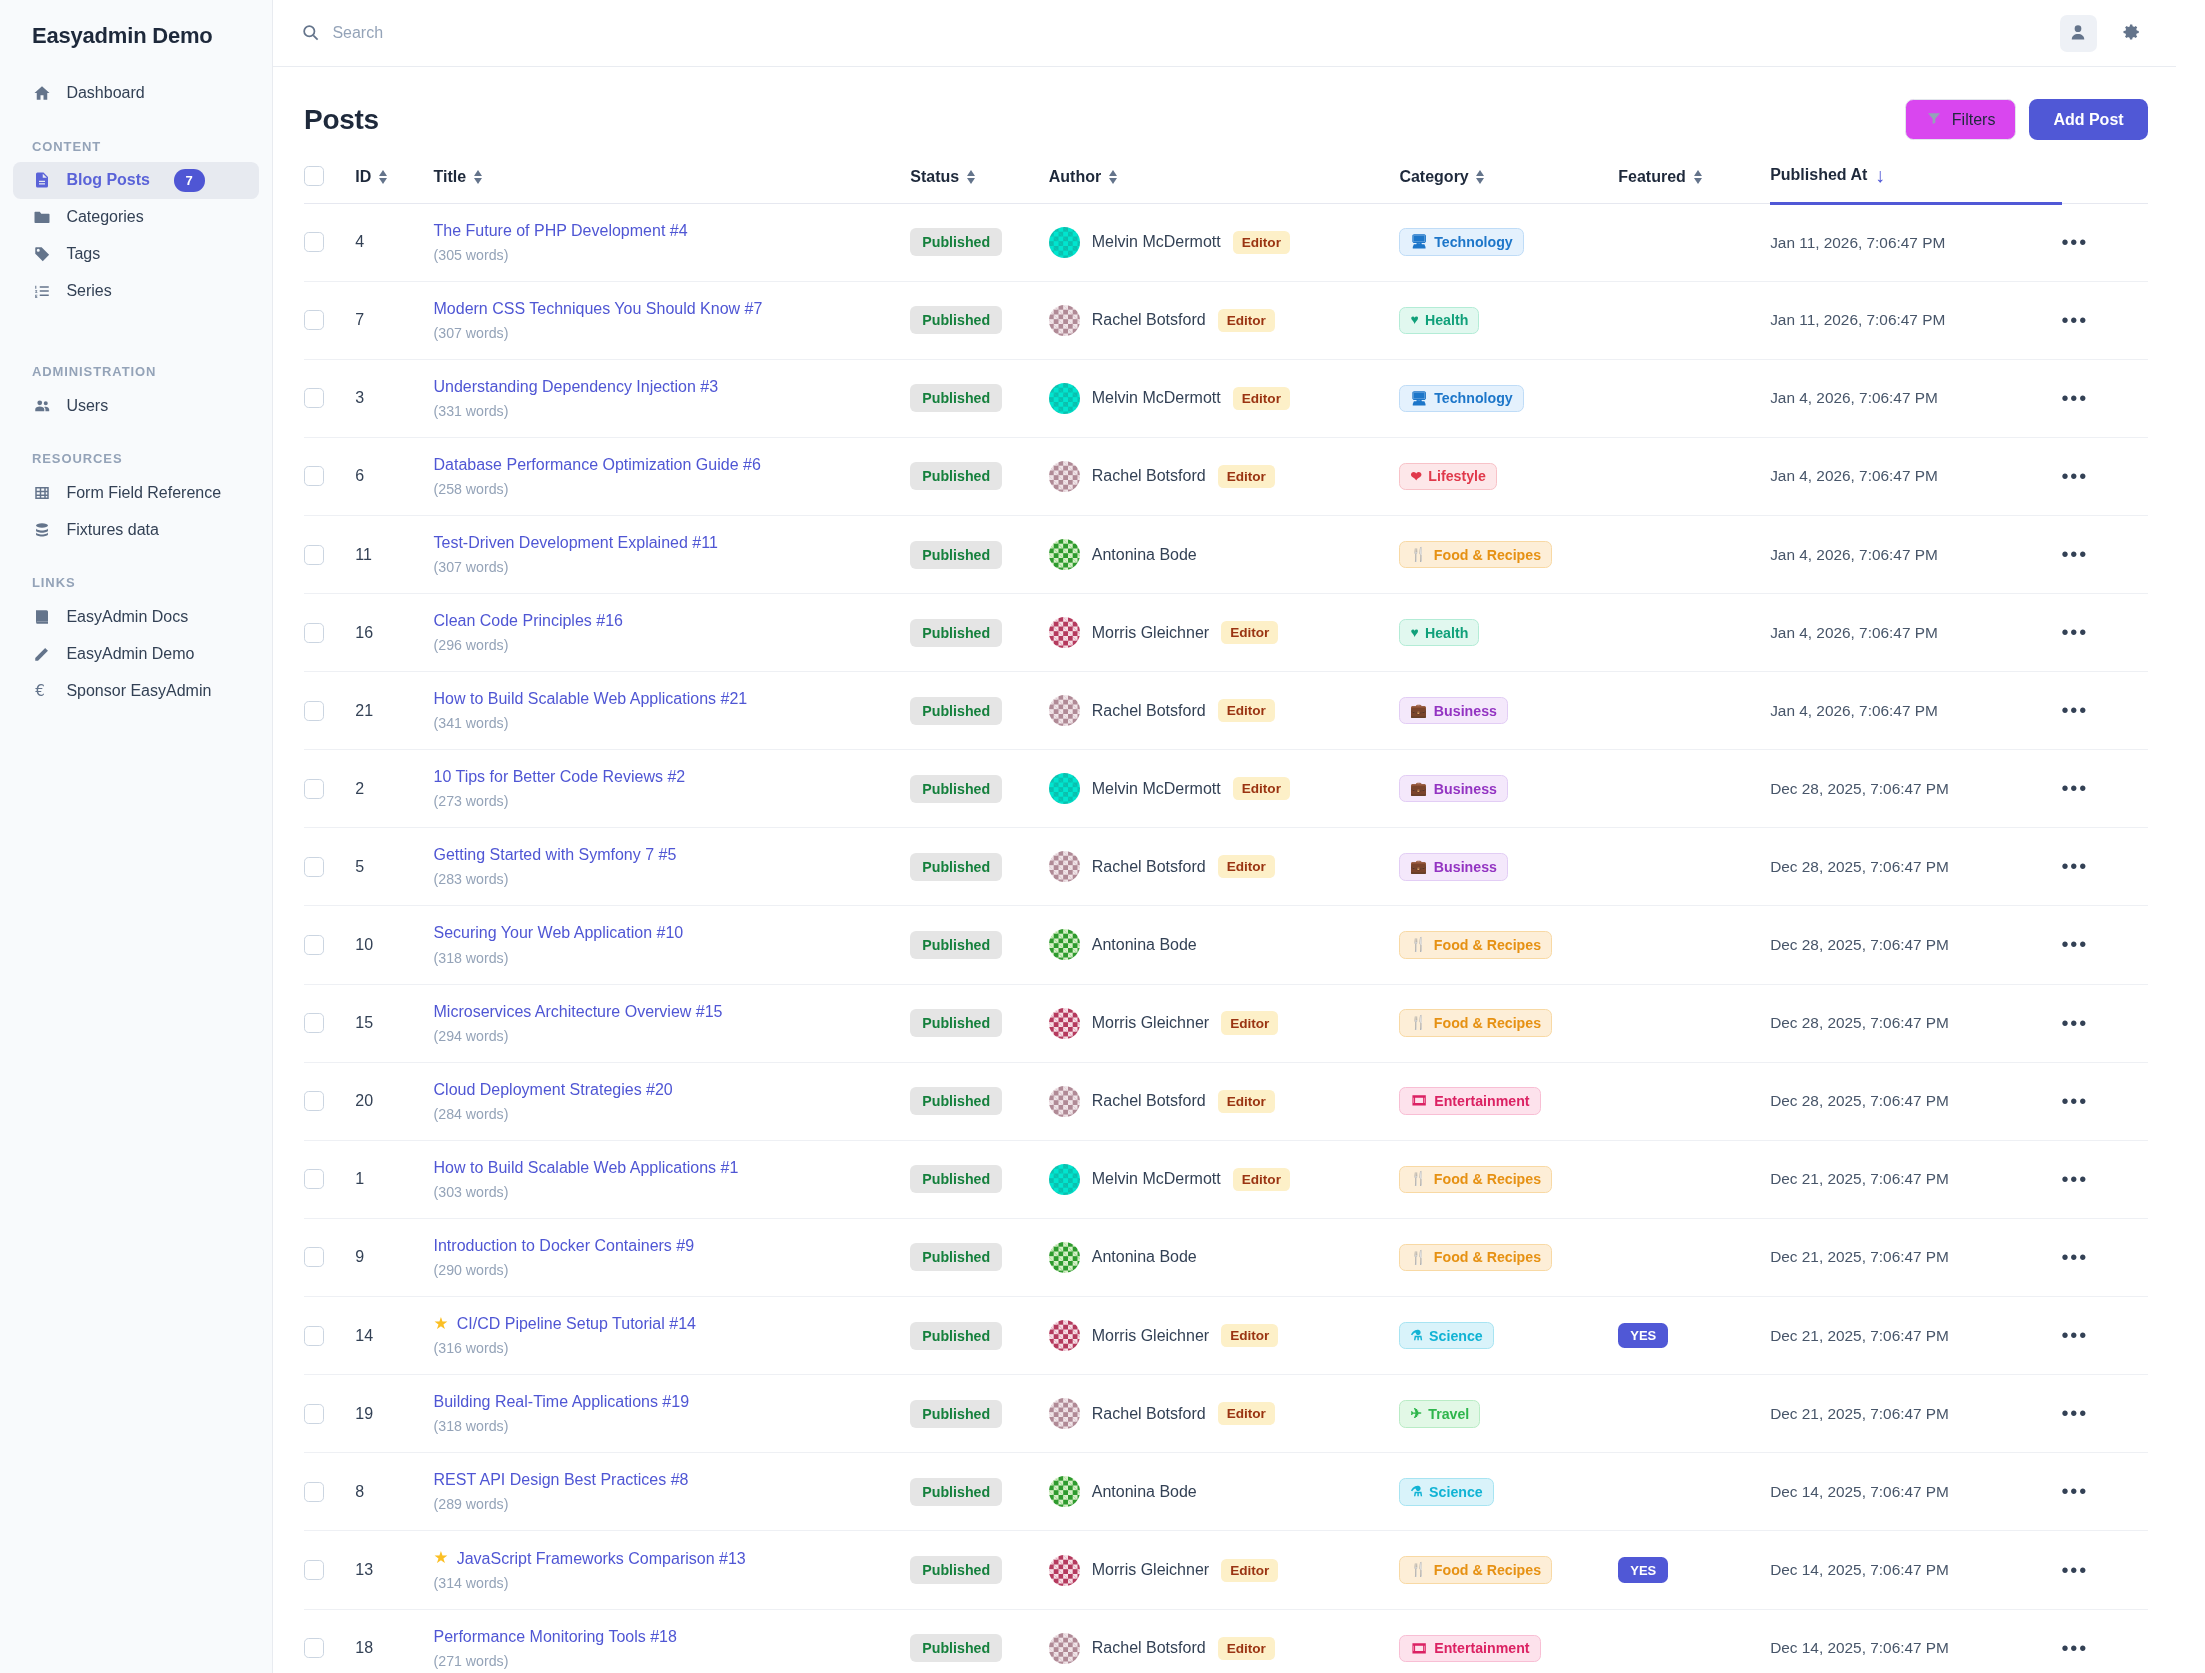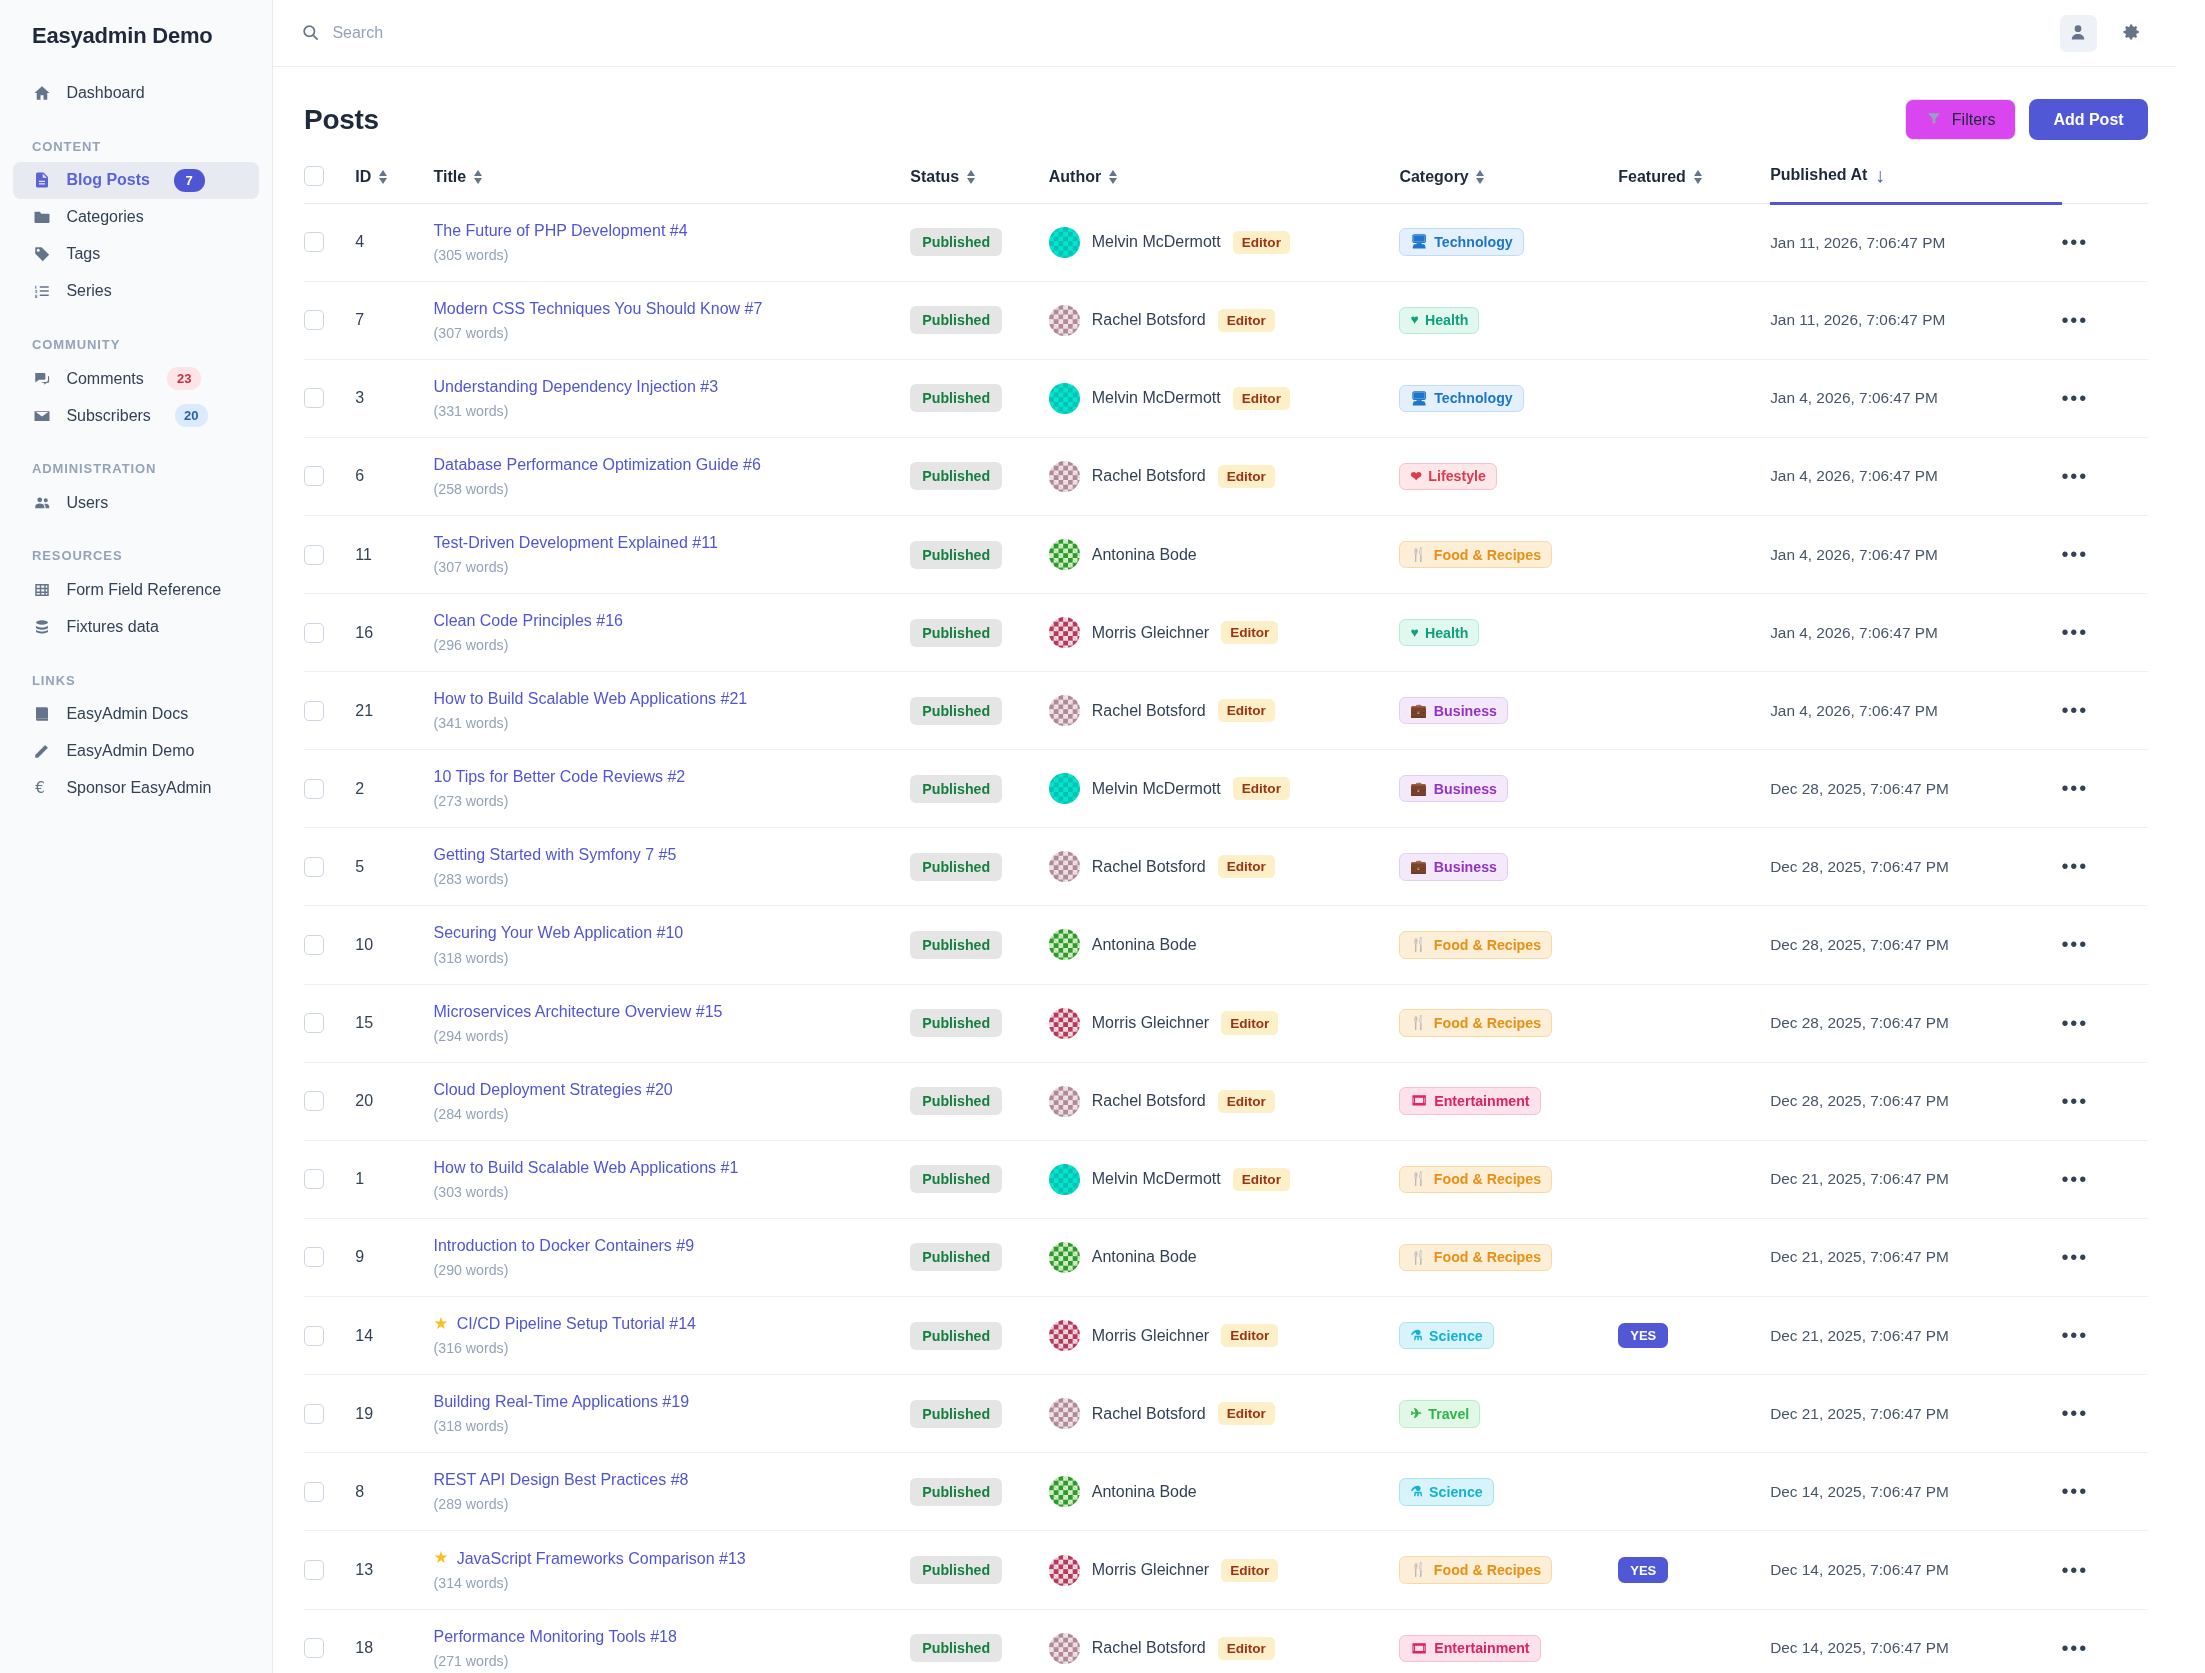--- a/index.html
+++ b/index.html
@@ -256,43 +256,20 @@
         <span class="ico">
           <svg viewBox="0 0 24 24">
               <path d="M3 5h1.4v4H3zm0 6h2.6v1.1L4.3 13.3H5.8v1.1H3v-1.1l1.3-1.2H3zm0 6h2.8v1H4v.6h1.5v1H4v.6h1.8v1H3zM9 5.6h12v1.9H9zm0 5.5h12V13H9zm0 5.5h12v1.9H9z"></path>
             </svg>
         </span>
         <span>Series</span>
       </div>
     </div>
     <div class="group-gap"></div>
 
-    <div class="nav-group">
-      <div class="nav-label">COMMUNITY</div>
-      <div class="nav-item">
-        <span class="ico">
-          <svg viewBox="0 0 24 24">
-              <path d="M3 4h12a1.5 1.5 0 0 1 1.5 1.5v6A1.5 1.5 0 0 1 15 13H8l-5 3.5V4z"></path>
-              <path d="M18.5 8H20a1.5 1.5 0 0 1 1.5 1.5v6A1.5 1.5 0 0 1 20 17h-1.5l-3.5 2.8V17h-2.4a1.5 1.5 0 0 1-1.4-1h6.3A2.8 2.8 0 0 0 20 13.4V8z"></path>
-            </svg>
-        </span>
-        <span>Comments</span>
-        <span class="nav-badge badge-danger">23</span>
-      </div>
-      <div class="nav-item">
-        <span class="ico">
-          <svg viewBox="0 0 24 24">
-              <path d="M2 5h20v14H2z" fill="none"></path>
-              <path d="M2 5.5h20v13H2zm1.8 1.3L12 12.8l8.2-6z"></path>
-            </svg>
-        </span>
-        <span>Subscribers</span>
-        <span class="nav-badge badge-info">20</span>
-      </div>
-    </div>
     <div class="group-gap"></div>
 
     <div class="nav-group">
       <div class="nav-label">ADMINISTRATION</div>
       <div class="nav-item">
         <span class="ico">
           <svg viewBox="0 0 24 24">
               <path d="M9 11a3.2 3.2 0 1 0 0-6.4A3.2 3.2 0 0 0 9 11zm8 0a2.7 2.7 0 1 0 0-5.4A2.7 2.7 0 0 0 17 11zM9 12.6c-3 0-6 1.5-6 3.6V19h12v-2.8c0-2.1-3-3.6-6-3.6zm8 .4c-.8 0-1.6.1-2.3.4 1.2.9 1.9 2 1.9 3.2V19h5v-2.4c0-1.9-2.4-3.6-4.6-3.6z"></path>
             </svg>
         </span>

